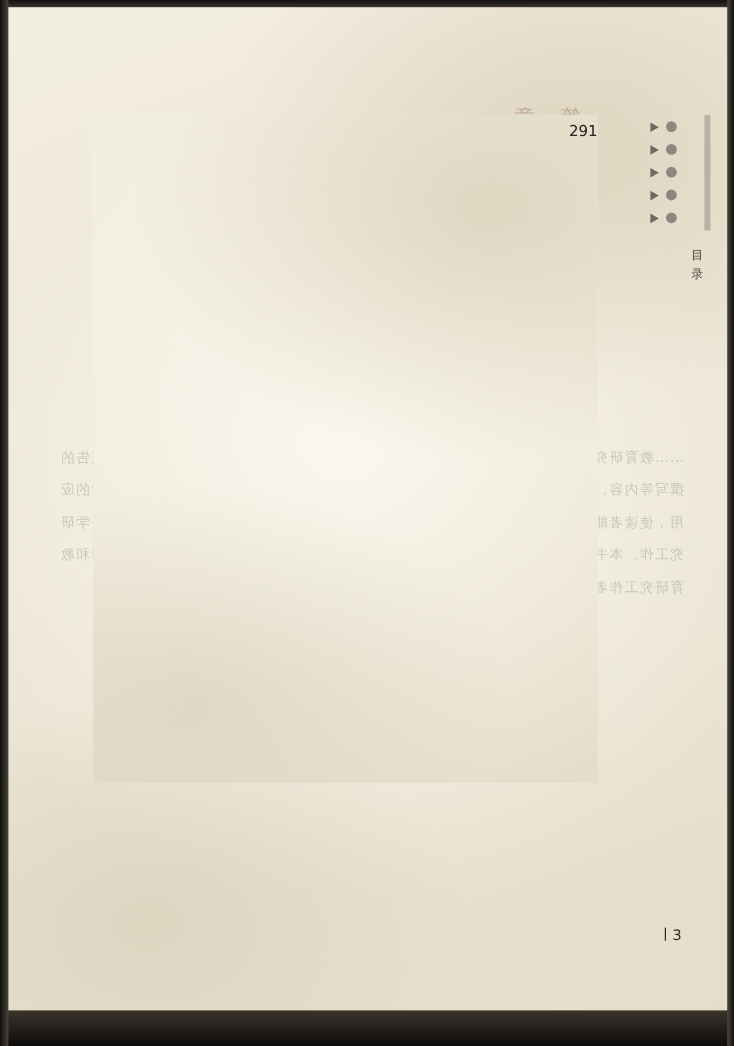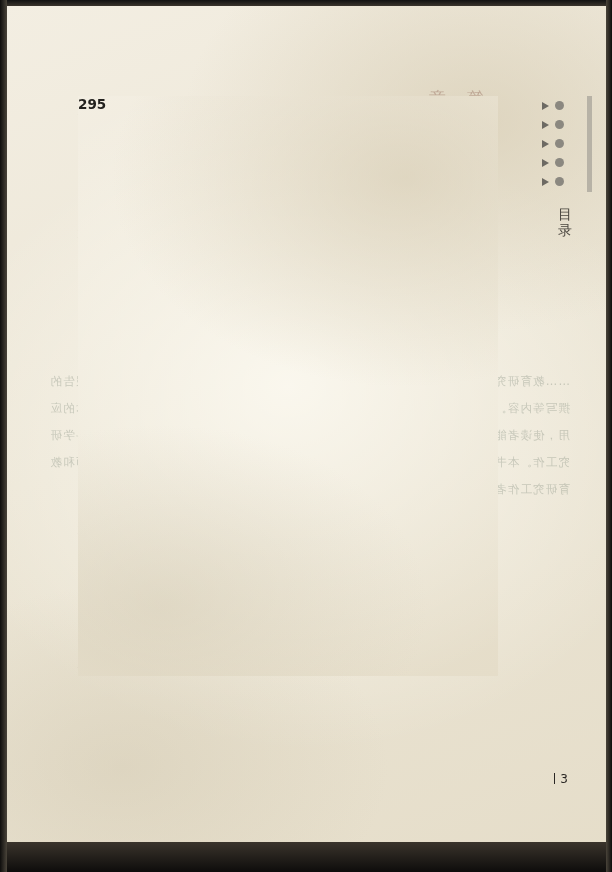--- a/index.html
+++ b/index.html
@@ -94,26 +94,26 @@
   .side-bar {
     position: absolute;
     right: 20px;
     top: 96px;
     width: 5px;
     height: 96px;
     background: #b7b2a6;
   }
   .side-label {
     position: absolute;
-    right: 38px;
+    right: 26px;
     top: 206px;
-    font-size: 14px;
+    font-size: 10px;
     color: #4a463f;
     line-height: 16px;
-    text-align: left;
+    text-align: right;
     width: 16px;
     letter-spacing: 0;
   }
 
   
   .toc {
     position: absolute;
     left: 78px;
     top: 96px;
     width: 420px;
@@ -357,25 +357,20 @@
         <span class="page">285</span>
       </div>
       <div class="row">
         <span class="num">第四节</span>
         <span class="title">撰写学位论文应该注意的几个技术问题</span>
         <span class="leader"></span>
         <span class="page">291</span>
       </div>
     </div>
 
-    <div class="refs">
-      <span class="title">参考文献</span>
-      <span class="leader"></span>
-      <span class="page">295</span>
-    </div>
 
   </div>
 
   <div class="folio">
     <span class="bar"></span><span>3</span>
   </div>
 
 </div>
 
 </body></html>

